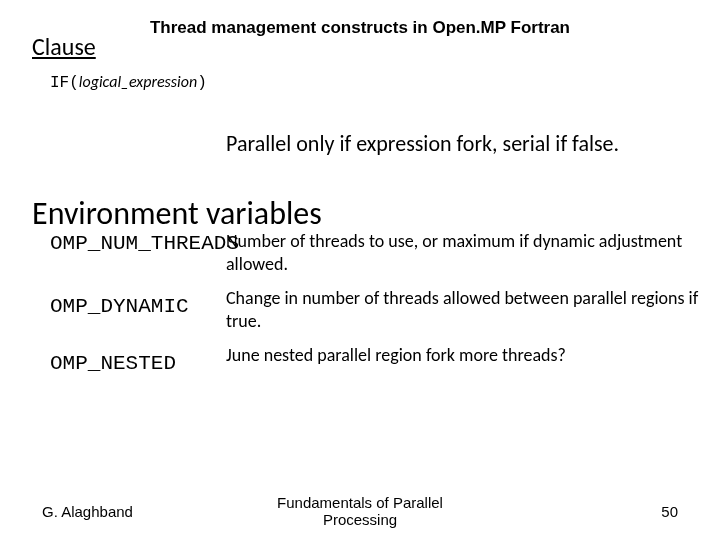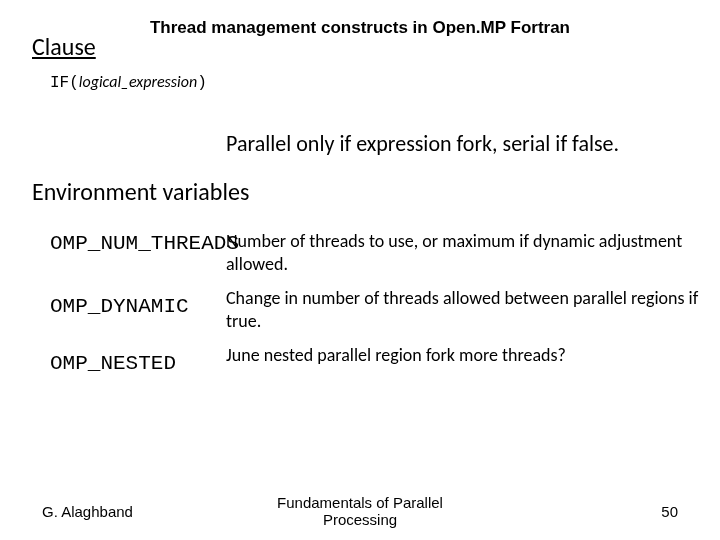--- a/index.html
+++ b/index.html
@@ -48,23 +48,23 @@
     font-family: Calibri, "Segoe UI", Arial, sans-serif;
   }
   .clause-desc {
     position: absolute;
     top: 130px;
     left: 226px;
     font-size: 22px;
   }
   .env-label {
     position: absolute;
-    top: 177px;
+    top: 194px;
     left: 32px;
-    font-size: 24px;
+    font-size: 32px;
   }
   .var-col {
     position: absolute;
     left: 50px;
     font-family: Consolas, "Courier New", monospace;
     font-size: 21px;
   }
   .desc-col {
     position: absolute;
     left: 226px;

